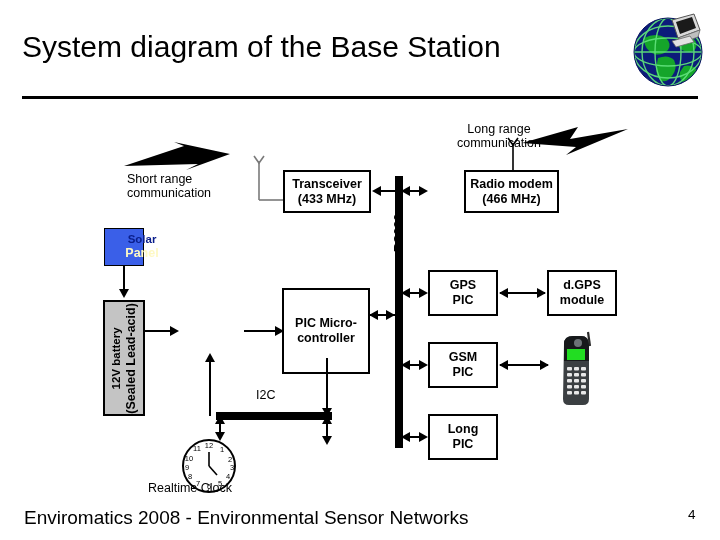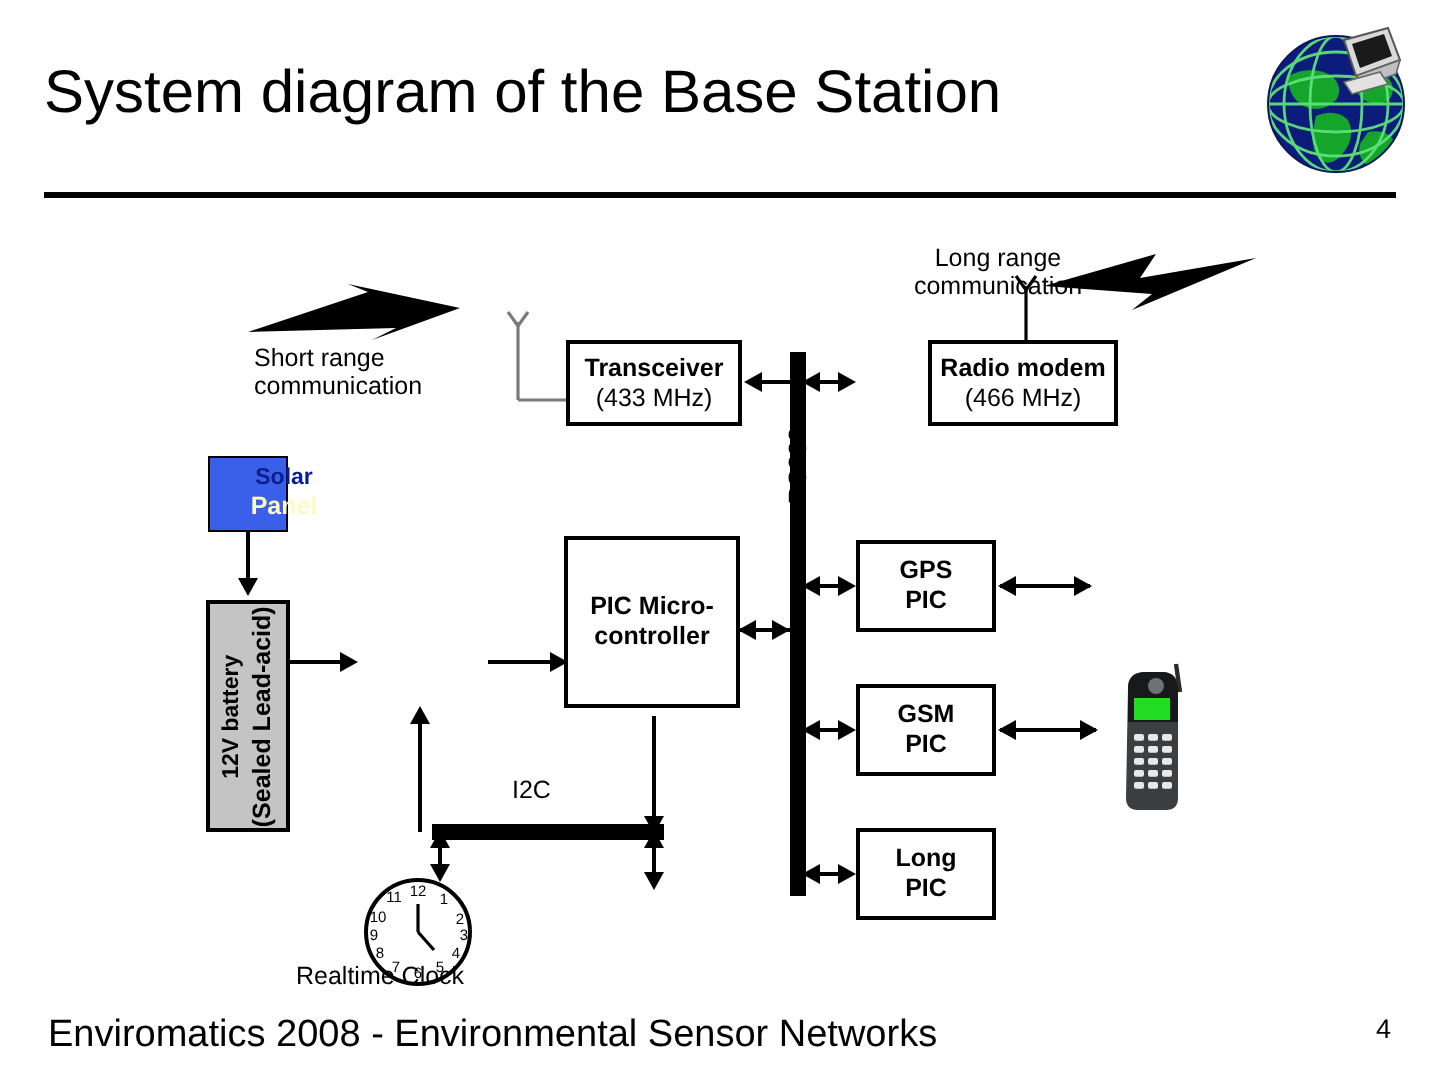--- a/index.html
+++ b/index.html
@@ -73,21 +73,21 @@
     display: flex;
     align-items: center;
     justify-content: center;
     text-align: center;
     font-size: 12.5px;
     font-weight: bold;
     line-height: 1.18;
     color: #000;
   }
   .box .sub {
-    font-weight: normal;
+    font-weight: bold;
     display: block;
     font-size: 12.5px;
   }
   .box-solar {
     background: #3A5FE8;
     border: 1px solid #000;
     color: #0A1E8C;
     font-weight: bold;
     font-size: 11.5px;
   }
@@ -241,21 +241,21 @@
     <div class="hline" style="left:145px;top:330px;width:30px;"></div>
     <div class="arrow-r" style="left:170px;top:326px;"></div>
 
 
     <div class="hline" style="left:244px;top:330px;width:36px;"></div>
     <div class="arrow-r" style="left:275px;top:326px;"></div>
 
     <div class="vline" style="left:209px;top:356px;height:60px;"></div>
     <div class="arrow-u" style="left:205px;top:353px;"></div>
 
-    <div class="box" style="left:282px;top:268px;width:88px;height:86px;">
+    <div class="box" style="left:282px;top:288px;width:88px;height:86px;">
       <div>
         <span>PIC Micro-</span>
         <span class="sub" style="font-weight:bold;">controller</span>
       </div>
     </div>
 
     <div class="hline" style="left:370px;top:314px;width:26px;"></div>
     <div class="arrow-r" style="left:386px;top:310px;"></div>
     <div class="arrow-l" style="left:369px;top:310px;"></div>
 
@@ -298,20 +298,26 @@
     <div class="box" style="left:428px;top:270px;width:70px;height:46px;">
       <div>
         <span>GPS</span>
         <span class="sub" style="font-weight:bold;">PIC</span>
       </div>
     </div>
     <div class="hline" style="left:403px;top:292px;width:22px;"></div>
     <div class="arrow-r" style="left:419px;top:288px;"></div>
     <div class="arrow-l" style="left:401px;top:288px;"></div>
 
+    <div class="box" style="left:547px;top:270px;width:70px;height:46px;">
+      <div>
+        <span>d.GPS</span>
+        <span class="sub" style="font-weight:bold;">module</span>
+      </div>
+    </div>
     <div class="hline" style="left:500px;top:292px;width:45px;"></div>
     <div class="arrow-r" style="left:537px;top:288px;"></div>
     <div class="arrow-l" style="left:499px;top:288px;"></div>
 
     <div class="box" style="left:428px;top:342px;width:70px;height:46px;">
       <div>
         <span>GSM</span>
         <span class="sub" style="font-weight:bold;">PIC</span>
       </div>
     </div>

